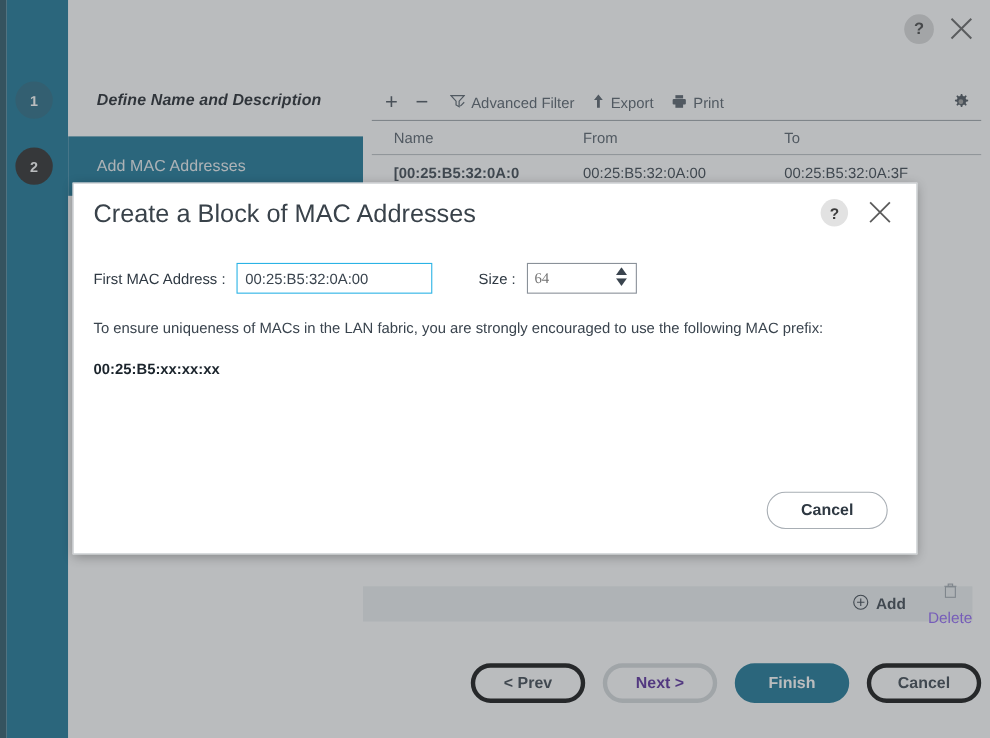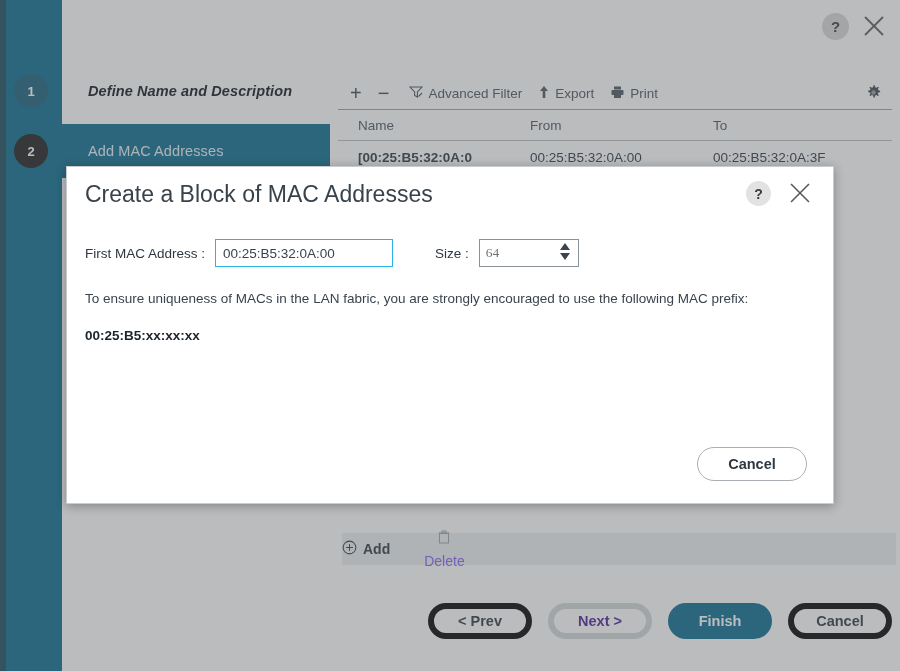--- a/index.html
+++ b/index.html
@@ -136,45 +136,45 @@
     width: 554px; height: 26px;
     font-size: 13.5px; color: #2e3842;
   }
   .td { position: absolute; top: 4px; }
   .td.c1 { left: 20px; font-weight: bold; }
   .td.c2 { left: 192px; }
   .td.c3 { left: 375px; }
 
   .addbar {
     position: absolute;
-    left: 12px; top: 533px;
+    left: 0; top: 533px;
     width: 554px; height: 32px;
     background: #eceff1;
-    display: flex; align-items: center; justify-content: flex-start;
-    gap: 34px;
+    display: flex; align-items: center; justify-content: flex-end;
+    gap: 20px;
     font-size: 14px;
   }
   .addbar .add-btn { display: flex; align-items: center; gap: 6px; color: #2e3842; font-weight: bold; }
   .addbar .del-btn { display: flex; align-items: center; gap: 6px; color: #8b5cf6; flex-direction: column; }
 
   .footer {
     position: absolute;
     left: 8px; top: 600px;
     width: 554px; height: 42px;
     display: flex; align-items: center; justify-content: flex-end;
     gap: 16px;
   }
   .btn {
     height: 36px;
     min-width: 104px;
     border-radius: 18px;
     font-size: 14.5px;
     font-weight: bold;
     display: flex; align-items: center; justify-content: center;
-    border: 6px solid #000000;
+    border: 4px solid #000000;
     background: #ffffff;
     color: #2e3842;
   }
   .btn.primary { background: #0a6c8e; color: #ffffff; border-color: #0a6c8e; }
   .btn.disabled { color: #4c1d95; border-color: #d3d7da; }
 
   
   .dimmer {
     position: absolute;
     left: 0; top: 0; width: 900px; height: 671px;

